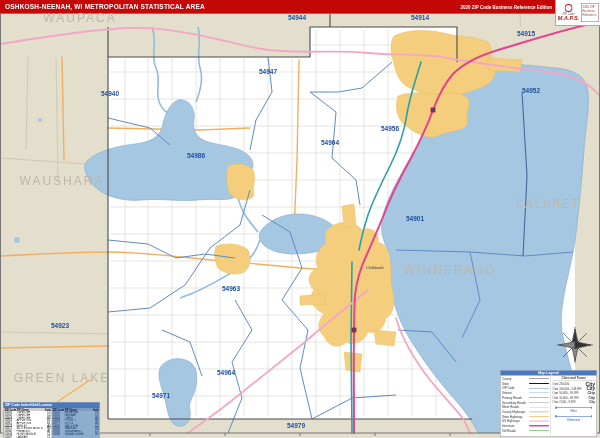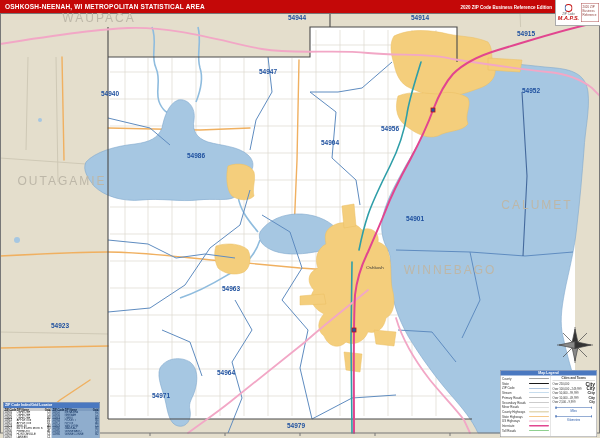--- a/index.html
+++ b/index.html
@@ -210,24 +210,25 @@
       <line x1="225" y1="433" x2="225" y2="436"></line>
         <line x1="300" y1="433" x2="300" y2="436"></line>
       <line x1="375" y1="433" x2="375" y2="436"></line>
         <line x1="450" y1="433" x2="450" y2="436"></line>
       <line x1="525" y1="433" x2="525" y2="436"></line>
     </g>
   </g>
 </svg>
 
 <div id="map-labels">
-    <div class="county-label" style="left: 99px; top: 18px;">WAUPACA</div>
-    <div class="county-label" style="left: 62px; top: 181px;">OUTAGAMIE</div>
-    <div class="county-label" style="left: 537px; top: 205px;">CALUMET</div>
+    <div class="county-label" style="left: 80px; top: 18px;">WAUPACA</div>
+    <div class="county-label" style="left: 62px; top: 181px;">WAUSHARA</div>
+    <div class="county-label" style="left: 548px; top: 205px; font-family: Liberation Mono, monospace;">CALUMET</div>
     <div class="county-label" style="left: 450px; top: 270px;">WINNEBAGO</div>
+    <div class="county-label" style="left: 62px; top: 378px;">GREEN LAKE</div>
     <div class="zip-label" style="left: 297px; top: 17px;">54944</div>
     <div class="zip-label" style="left: 420px; top: 17px;">54914</div>
     <div class="zip-label" style="left: 526px; top: 33px;">54915</div>
     <div class="zip-label" style="left: 268px; top: 71px;">54947</div>
     <div class="zip-label" style="left: 110px; top: 93px;">54940</div>
     <div class="zip-label" style="left: 531px; top: 90px;">54952</div>
     <div class="zip-label" style="left: 390px; top: 128px;">54956</div>
     <div class="zip-label" style="left: 330px; top: 142px;">54904</div>
     <div class="zip-label" style="left: 196px; top: 155px;">54986</div>
     <div class="zip-label" style="left: 415px; top: 218px;">54901</div>

